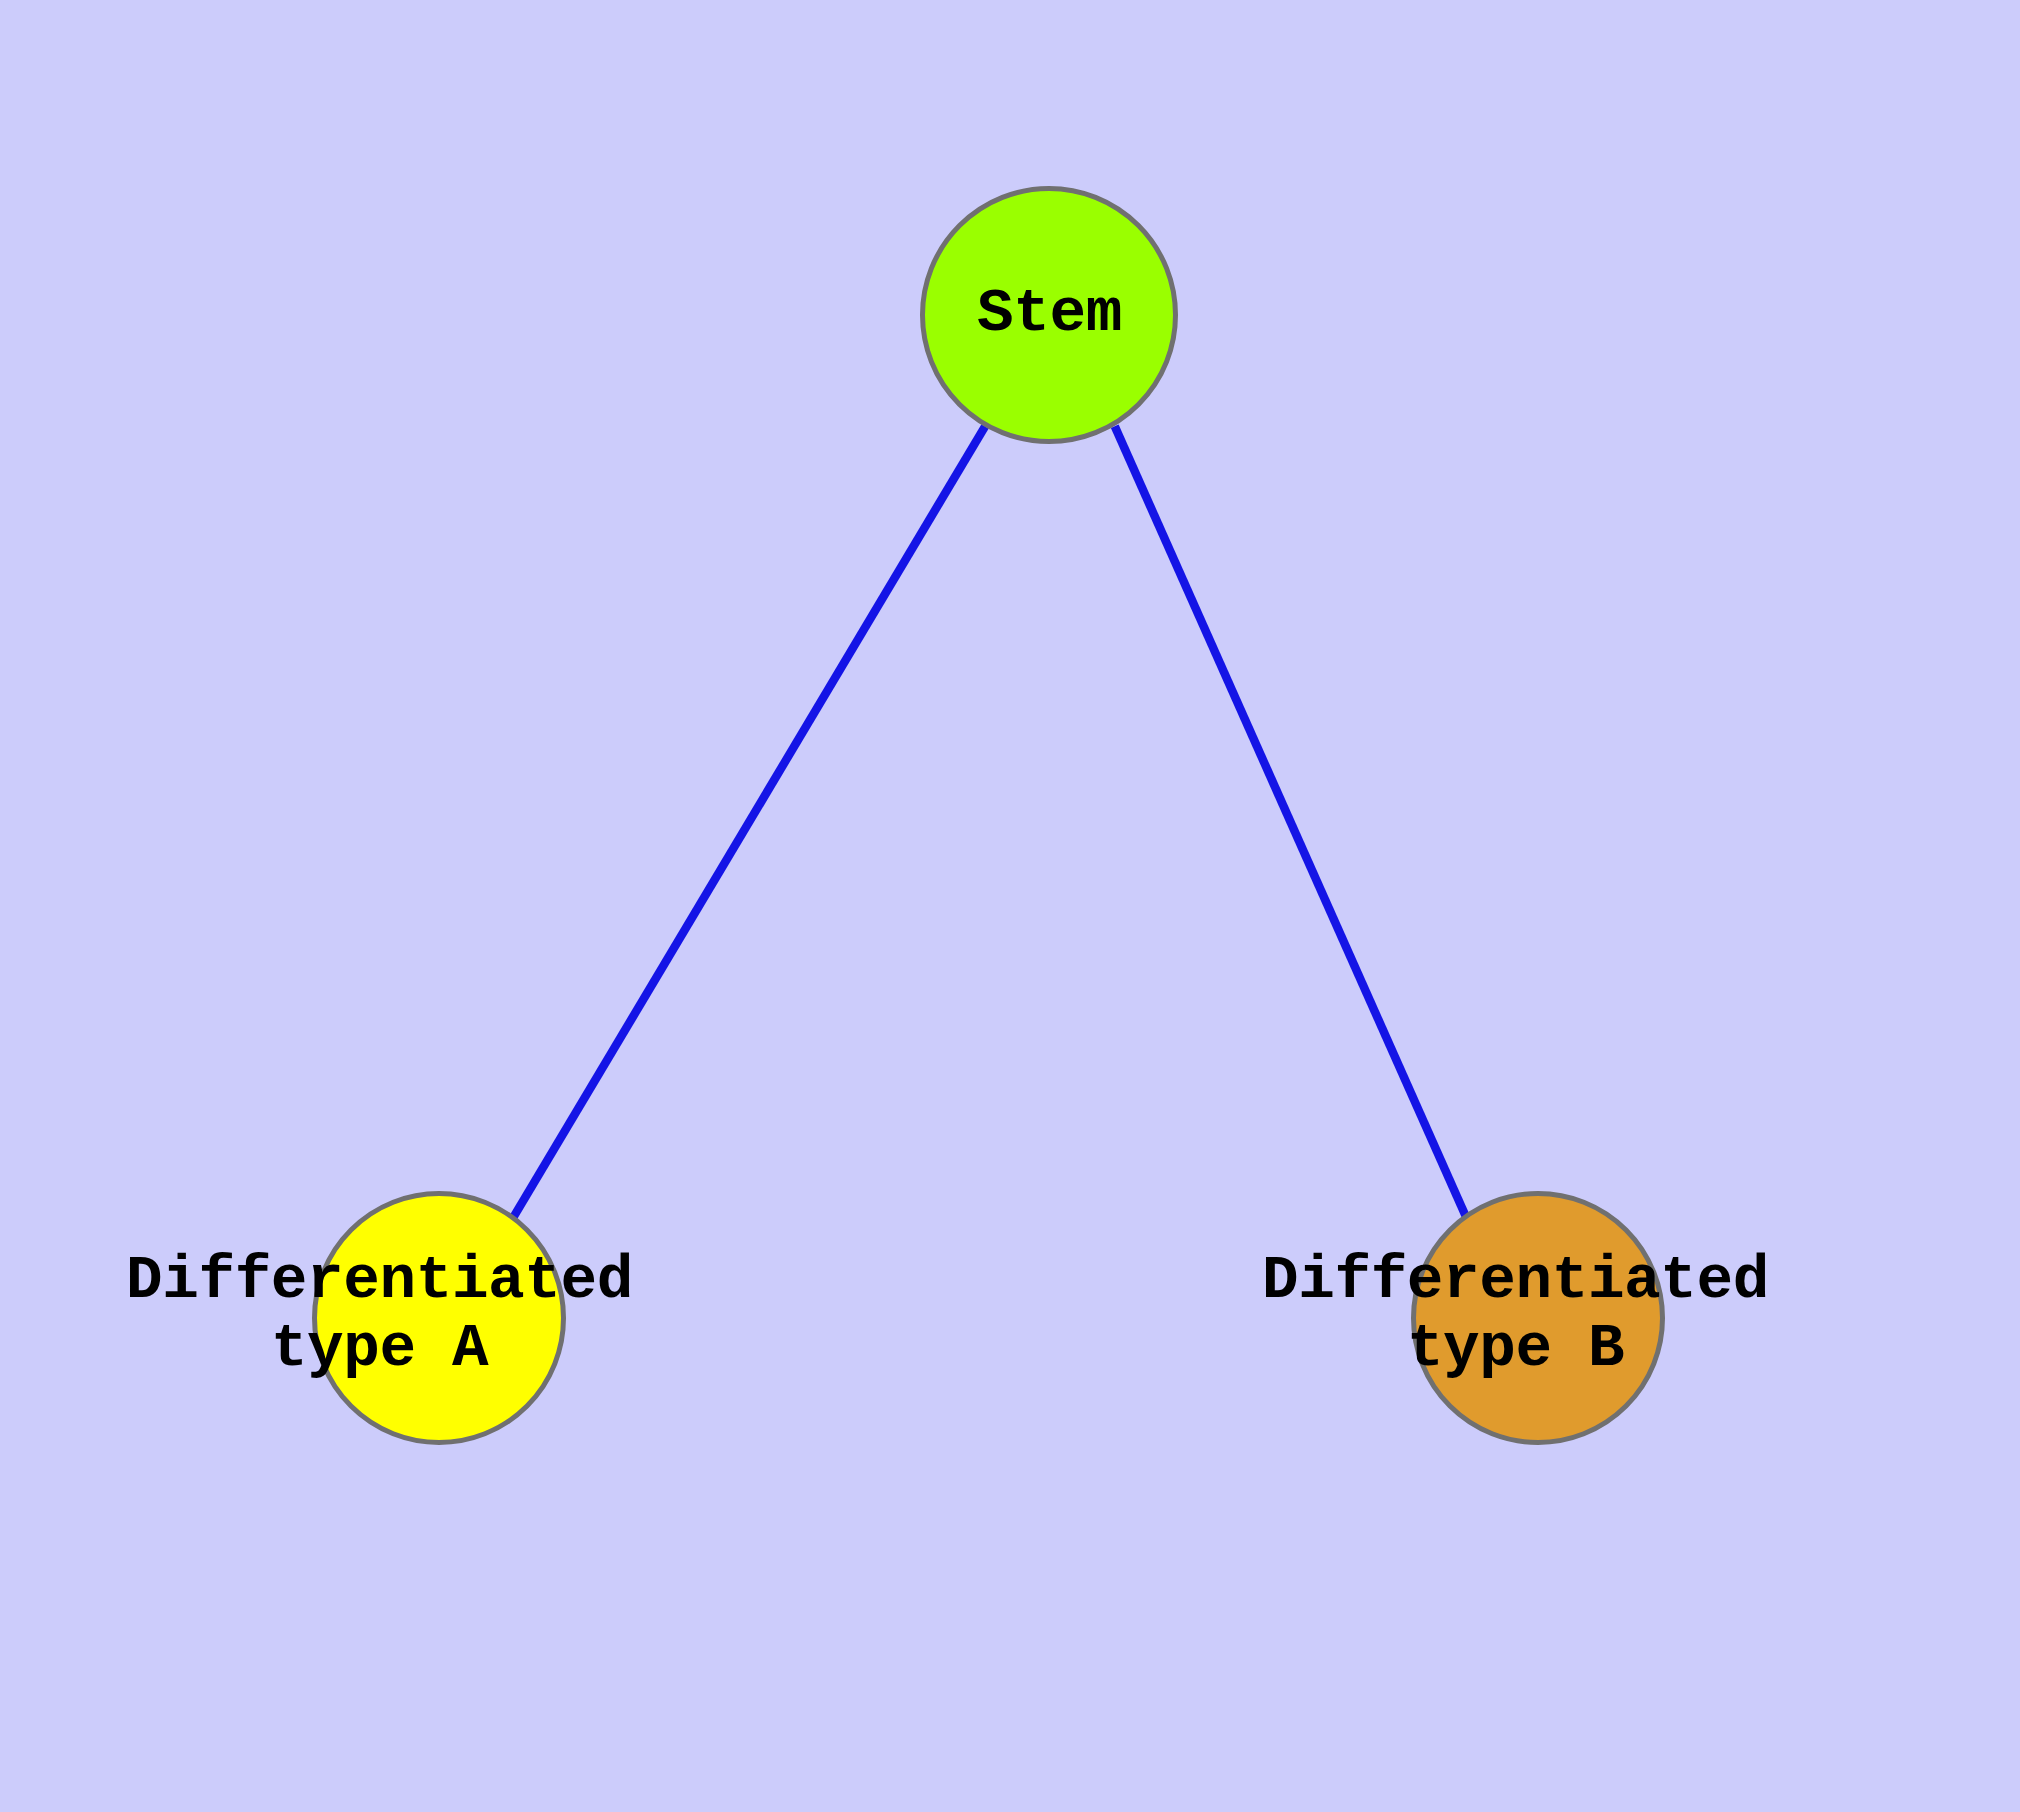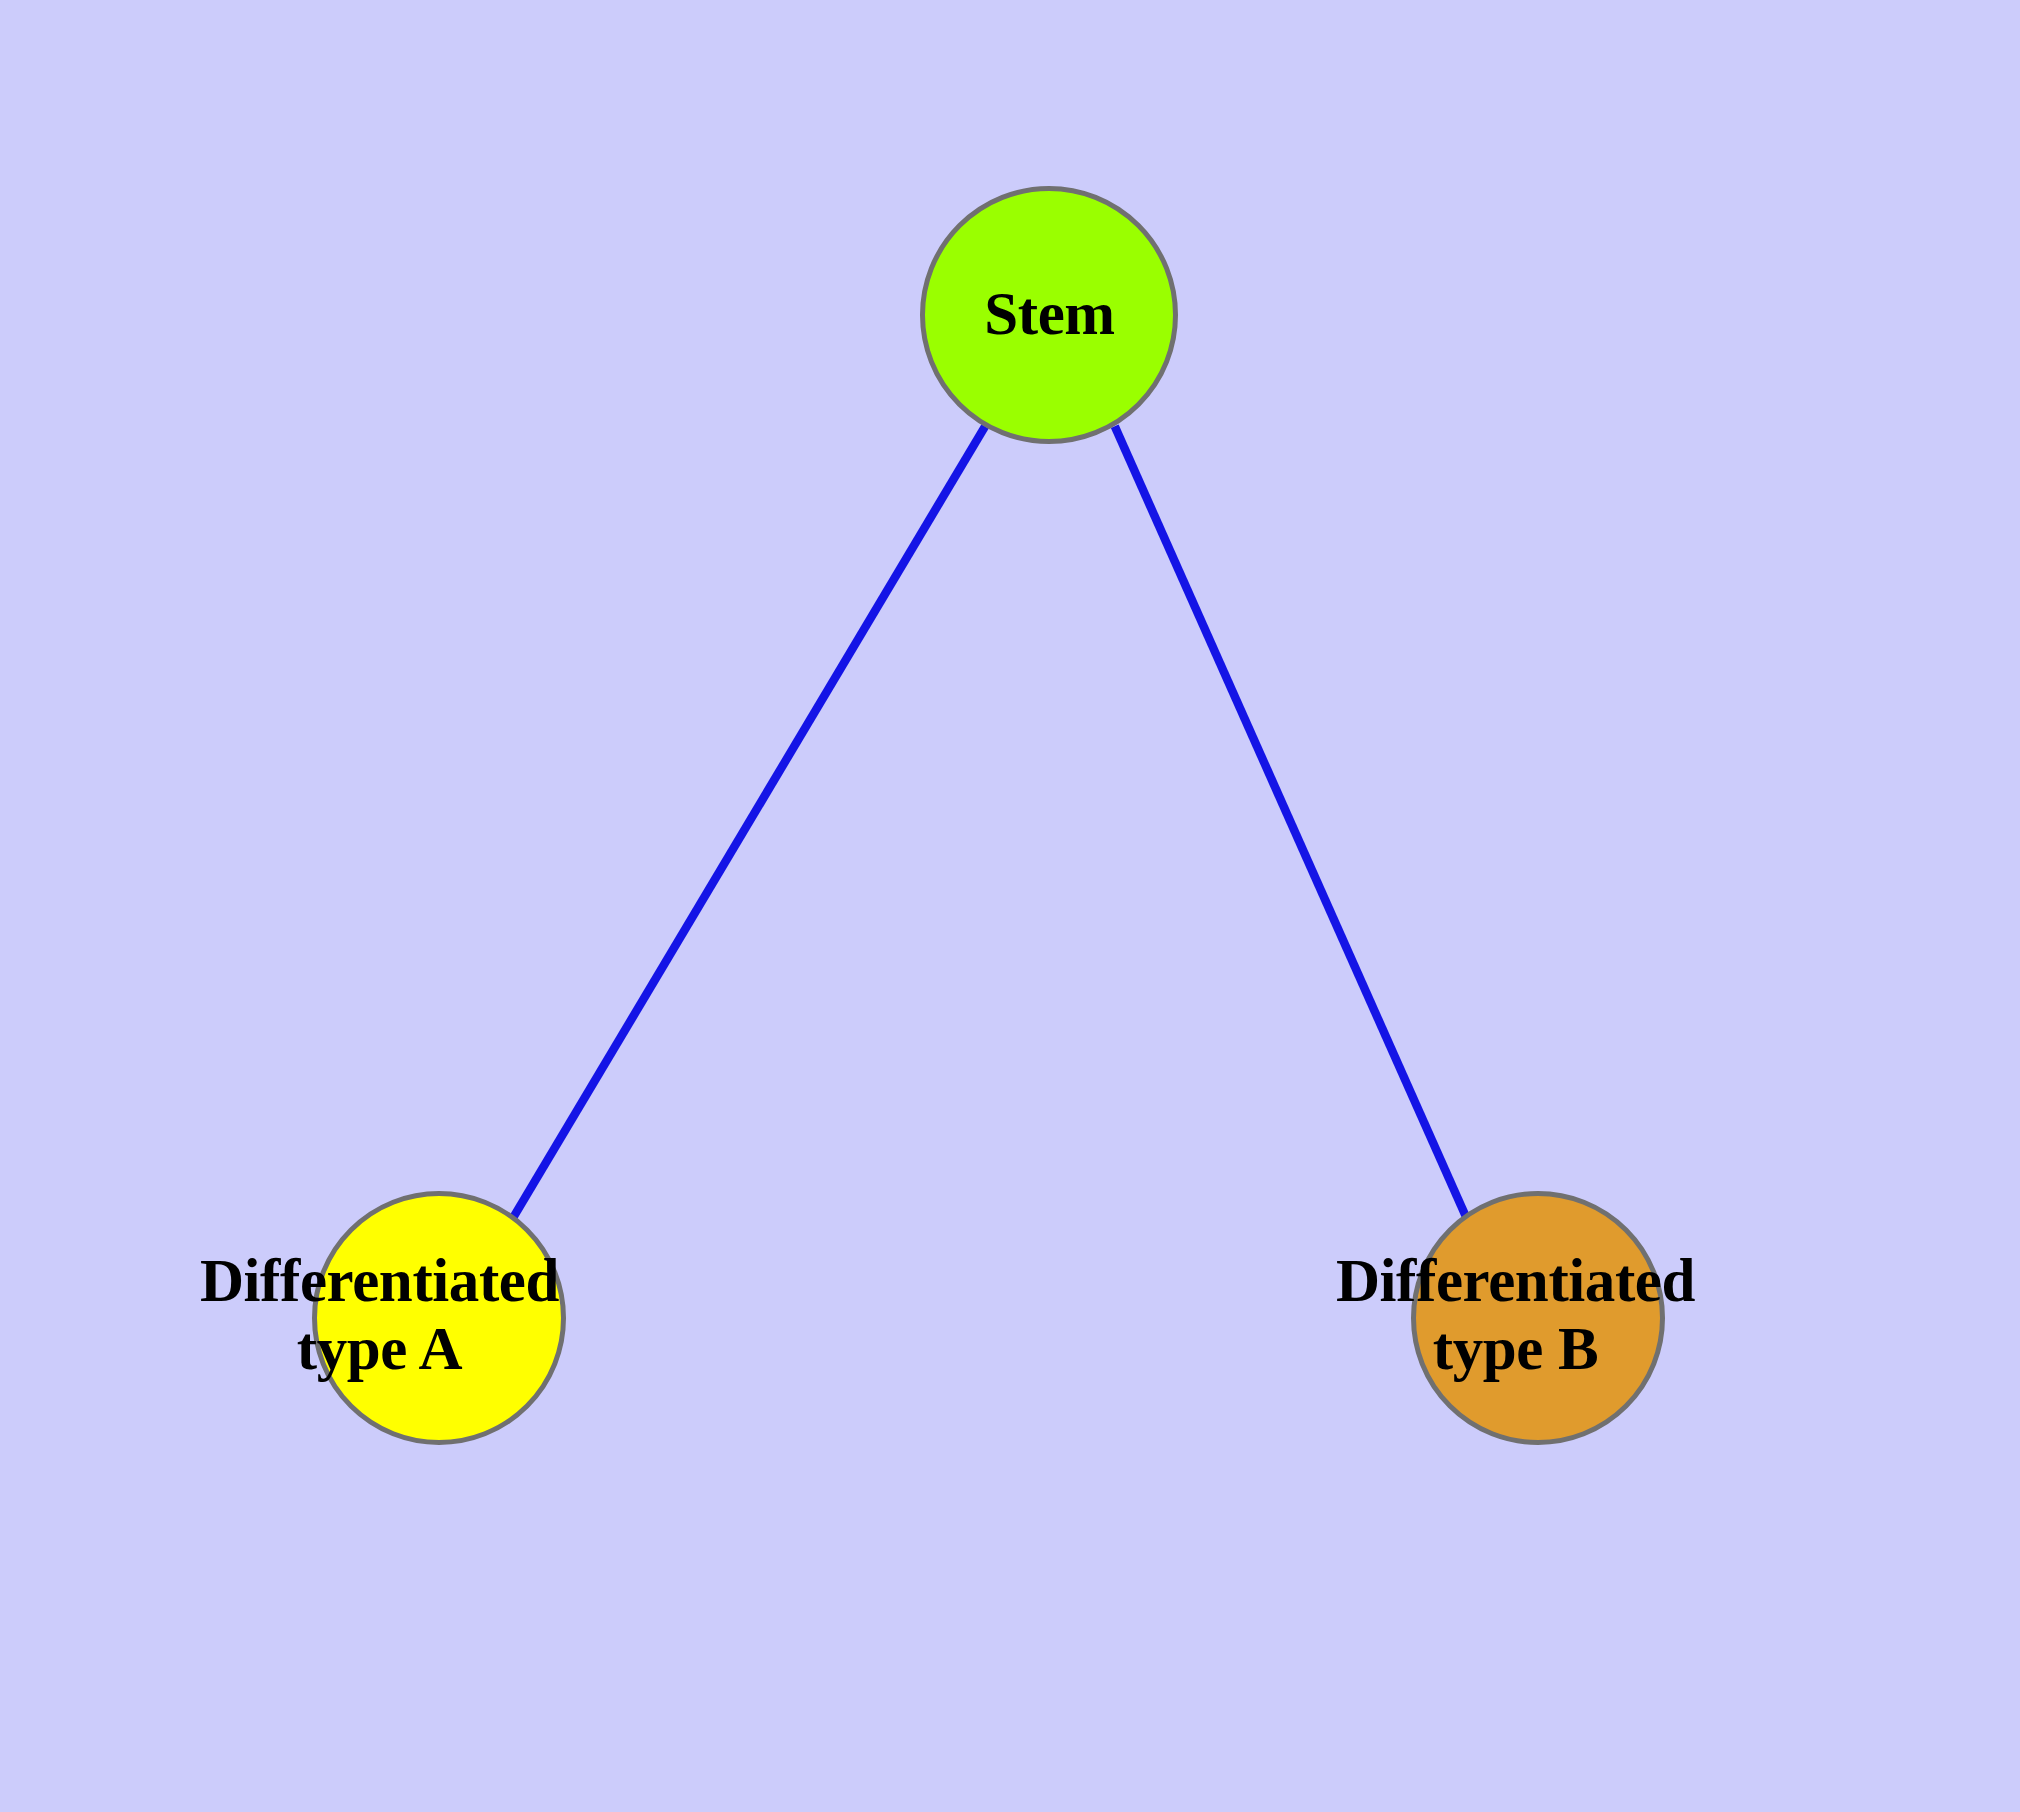--- a/index.html
+++ b/index.html
@@ -5,21 +5,21 @@
   html, body {
     margin: 0;
     padding: 0;
     background: #ffffff;
   }
   #canvas {
     position: relative;
     width: 2021px;
     height: 1812px;
     overflow: hidden;
-    font-family: Liberation Serif, serif;
+    font-family: Liberation Mono, monospace;
   }
   #graph-bg {
     position: absolute;
     left: 0;
     top: 0;
     width: 2021px;
     height: 1812px;
     background: #ccccfb;
   }
   #edge-layer {

